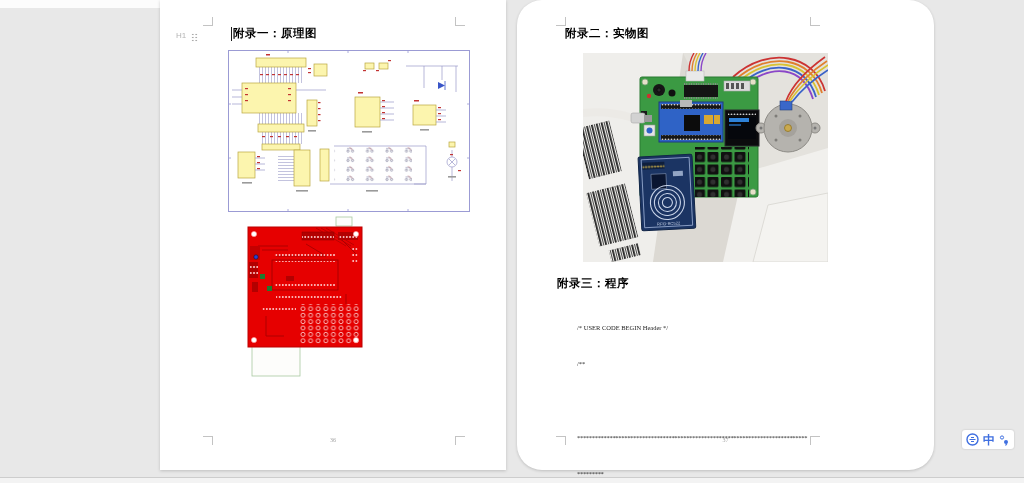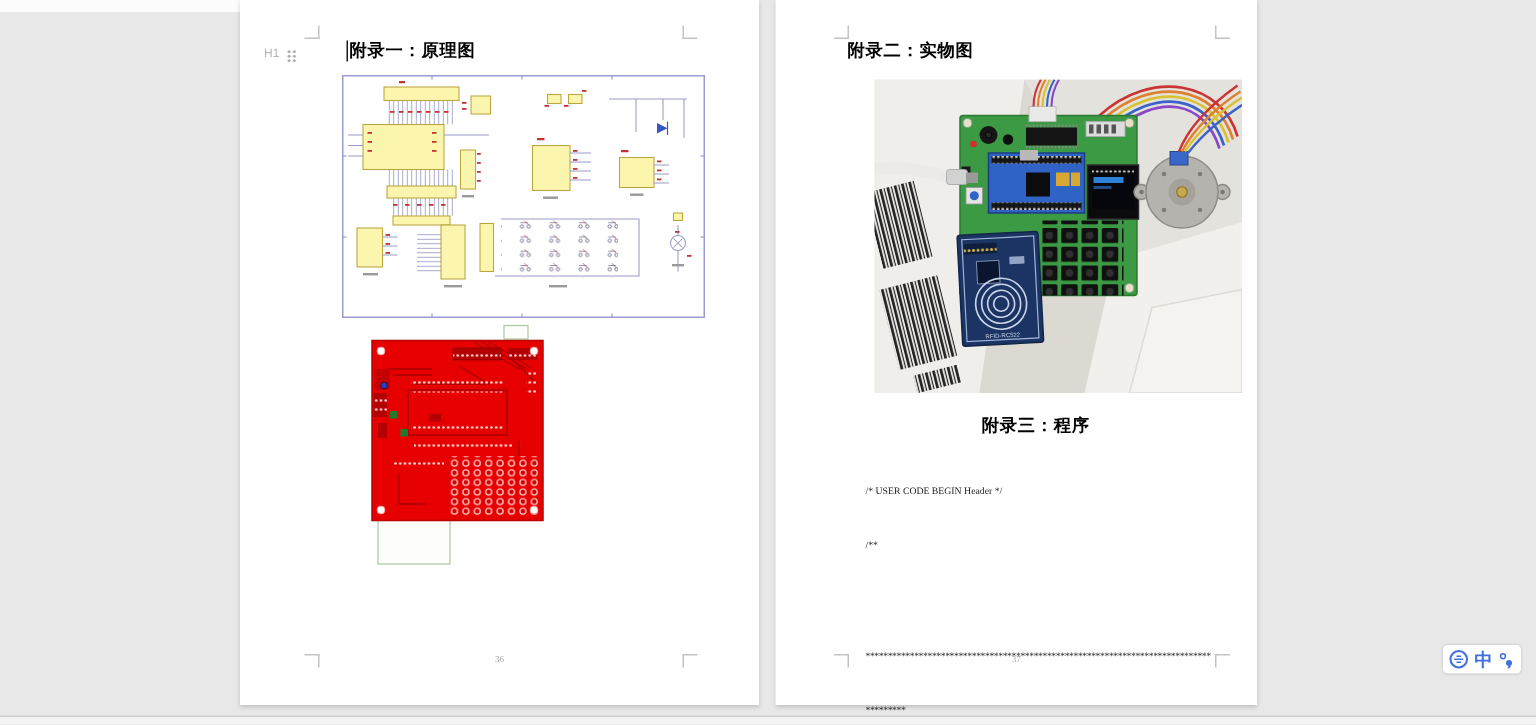--- a/index.html
+++ b/index.html
@@ -2,37 +2,37 @@
 <html><head>
 <meta charset="utf-8">
 <style>
   html,body{margin:0;padding:0;}
   body{background:#e8e8e8;font-family:"Liberation Sans",sans-serif;}
   .stage{position:relative;width:1024px;height:483px;overflow:hidden;background:#e8e8e8;}
   .top-strip{position:absolute;left:0;top:0;width:160px;height:8px;background:#fcfcfc;}
   .bottom-bar{position:absolute;left:0;top:477px;width:1024px;height:6px;background:#f3f3f3;border-top:1px solid #cdcdcd;box-sizing:border-box;}
   .page{position:absolute;top:0;height:470px;background:#ffffff;box-shadow:0 1px 3px rgba(0,0,0,.18);}
   #page1{left:160px;width:346px;}
-  #page2{left:517px;width:321px;}
+  #page2{left:517px;width:417px;border-radius:25px;}
   .cmark{position:absolute;width:9px;height:8px;border:0 solid #c3c3c3;}
   .cm-tl{border-right-width:1px;border-bottom-width:1px;}
   .cm-tr{border-left-width:1px;border-bottom-width:1px;}
   .cm-bl{border-right-width:1px;border-top-width:1px;}
   .cm-br{border-left-width:1px;border-top-width:1px;}
   .doc-heading{position:absolute;font-family:"Liberation Serif",serif;font-weight:700;font-size:11.5px;color:#000;letter-spacing:.5px;white-space:nowrap;text-align:right;}
   .caret{position:absolute;width:1px;height:14px;background:#1a1a1a;}
   .style-marker{position:absolute;font-size:8px;color:#b4b4b4;font-family:"Liberation Sans",sans-serif;}
   .drag-dots{position:absolute;width:7px;height:9px;background-image:radial-gradient(circle,#ababab .9px,transparent 1.1px);background-size:3.5px 3px;}
   .page-num{position:absolute;left:0;right:0;text-align:center;top:437px;font-size:6px;color:#a3a3a3;font-family:"Liberation Serif",serif;}
   .img-frame{position:absolute;}
   .code-block{position:absolute;left:60px;top:298px;font-family:"Liberation Serif",serif;font-size:6.5px;line-height:12px;color:#1d1d1d;white-space:pre;}
   .code-line{height:12px;}
   .code-line.stars{letter-spacing:-.3px;}
   .spacer14{height:14px;}
-  .center-head{position:absolute;left:40px;width:267px;text-align:center;font-family:"Liberation Serif",serif;font-weight:700;font-size:11.5px;letter-spacing:.5px;color:#000;}
+  .center-head{position:absolute;left:40px;width:267px;text-align:left;font-family:"Liberation Serif",serif;font-weight:700;font-size:11.5px;letter-spacing:.5px;color:#000;}
   .ime-bar{position:absolute;left:962px;top:430px;width:52px;height:19px;background:#ffffff;border-radius:3px;box-shadow:0 0 2px rgba(0,0,0,.2);display:flex;align-items:center;gap:4px;padding:0 4px;box-sizing:border-box;}
   .ime-mode{color:#3f6fe0;font-size:12px;font-weight:700;line-height:1;font-family:"Liberation Sans",sans-serif;}
   svg{display:block;}
 </style>
 </head>
 <body>
 
 <div class="stage">
   <div class="top-strip"></div>
 

